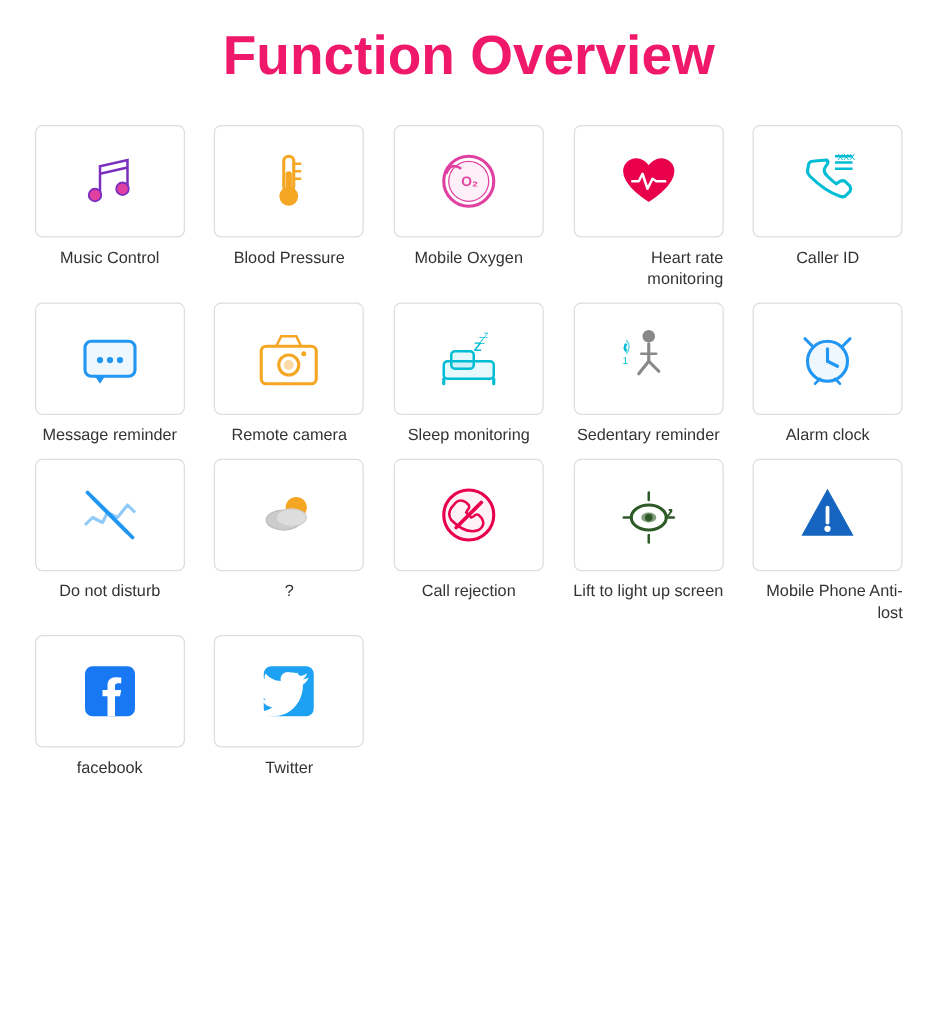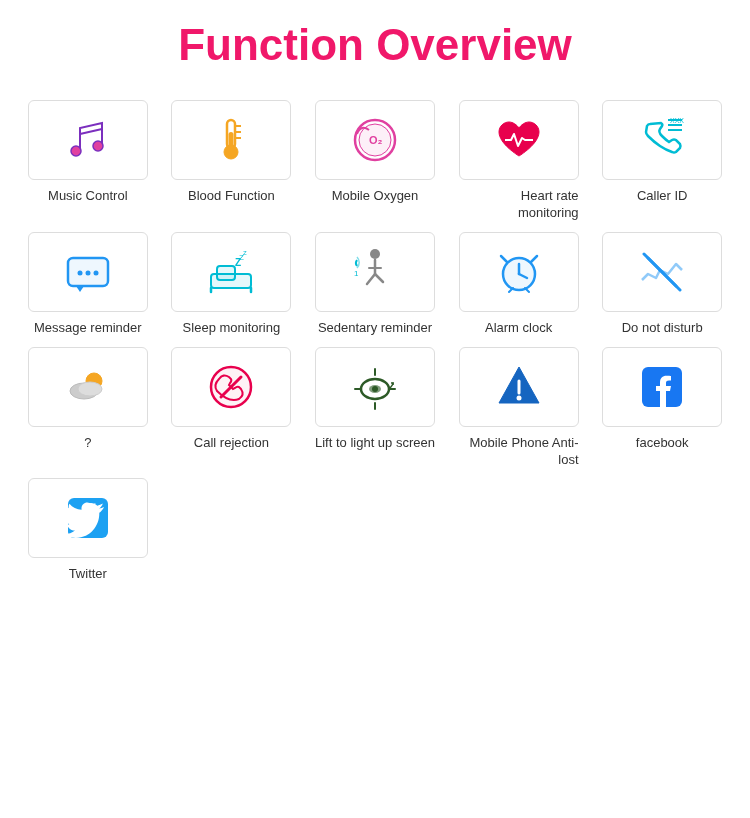--- a/index.html
+++ b/index.html
@@ -24,21 +24,21 @@
       padding: 0 10px;
     }
     .item {
       display: flex;
       flex-direction: column;
       align-items: center;
       gap: 8px;
     }
     .icon-box {
       width: 120px;
-      height: 80px;
+      height: 90px;
       border: 1px solid #ddd;
       border-radius: 6px;
       display: flex;
       align-items: center;
       justify-content: center;
       background: #fff;
     }
     .icon-box svg {
       width: 56px;
       height: 56px;
@@ -72,21 +72,21 @@
       <div class="icon-box">
         <svg viewBox="0 0 56 56" fill="none" xmlns="http://www.w3.org/2000/svg">
     <rect x="24" y="8" width="8" height="28" rx="4" stroke="#F5A623" stroke-width="2.5" fill="none"></rect>
     <rect x="25.5" y="20" width="5" height="16" rx="2.5" fill="#F5A623"></rect>
     <circle cx="28" cy="40" r="7" fill="#F5A623" stroke="#F5A623" stroke-width="1"></circle>
     <line x1="32" y1="14" x2="38" y2="14" stroke="#F5A623" stroke-width="2"></line>
     <line x1="32" y1="20" x2="38" y2="20" stroke="#F5A623" stroke-width="2"></line>
     <line x1="32" y1="26" x2="38" y2="26" stroke="#F5A623" stroke-width="2"></line>
   </svg>
       </div>
-      <div class="label">Blood Function</div>
+      <div class="label">Blood Pressure</div>
     </div>
     <div class="item">
       <div class="icon-box">
         <svg viewBox="0 0 56 56" fill="none" xmlns="http://www.w3.org/2000/svg">
     <circle cx="28" cy="28" r="20" stroke="#E040A0" stroke-width="2.5" fill="none"></circle>
     <circle cx="28" cy="28" r="16" stroke="#E040A0" stroke-width="1" fill="rgba(224,64,160,0.08)"></circle>
     <text x="22" y="32" font-size="11" fill="#E040A0" font-weight="bold">O₂</text>
     <path d="M10 22 Q14 12 22 18" stroke="#E040A0" stroke-width="2" fill="none"></path>
   </svg>
       </div>
@@ -117,20 +117,32 @@
       <div class="icon-box">
         <svg viewBox="0 0 56 56" fill="none" xmlns="http://www.w3.org/2000/svg">
     <rect x="8" y="14" width="40" height="28" rx="5" stroke="#2196F3" stroke-width="2.5" fill="rgba(33,150,243,0.08)"></rect>
     <circle cx="20" cy="29" r="2.5" fill="#2196F3"></circle>
     <circle cx="28" cy="29" r="2.5" fill="#2196F3"></circle>
     <circle cx="36" cy="29" r="2.5" fill="#2196F3"></circle>
     <path d="M16 42 L20 48 L24 42" fill="#2196F3"></path>
   </svg>
       </div>
       <div class="label">Message reminder</div>
+    </div>
+    <div class="item">
+      <div class="icon-box">
+        <svg viewBox="0 0 56 56" fill="none" xmlns="http://www.w3.org/2000/svg">
+    <rect x="6" y="18" width="44" height="30" rx="4" stroke="#F5A623" stroke-width="2.5" fill="none"></rect>
+    <path d="M18 18 L22 10 L34 10 L38 18" stroke="#F5A623" stroke-width="2" fill="none"></path>
+    <circle cx="28" cy="33" r="8" stroke="#F5A623" stroke-width="2.5" fill="none"></circle>
+    <circle cx="28" cy="33" r="4" fill="#F5A623" opacity="0.4"></circle>
+    <circle cx="40" cy="24" r="2" fill="#F5A623"></circle>
+  </svg>
+      </div>
+      <div class="label">Remote camera</div>
     </div>
     <div class="item">
       <div class="icon-box">
         <svg viewBox="0 0 56 56" fill="none" xmlns="http://www.w3.org/2000/svg">
     <rect x="8" y="30" width="40" height="14" rx="3" stroke="#00BCD4" stroke-width="2" fill="rgba(0,188,212,0.1)"></rect>
     <rect x="14" y="22" width="18" height="14" rx="3" stroke="#00BCD4" stroke-width="2" fill="rgba(0,188,212,0.1)"></rect>
     <path d="M8 44 L8 48 M48 44 L48 48" stroke="#00BCD4" stroke-width="2.5" stroke-linecap="round"></path>
     <text x="32" y="22" font-size="10" fill="#00BCD4" font-weight="bold">Z</text>
     <text x="36" y="16" font-size="8" fill="#00BCD4">Z</text>
     <text x="40" y="11" font-size="6" fill="#00BCD4">Z</text>

